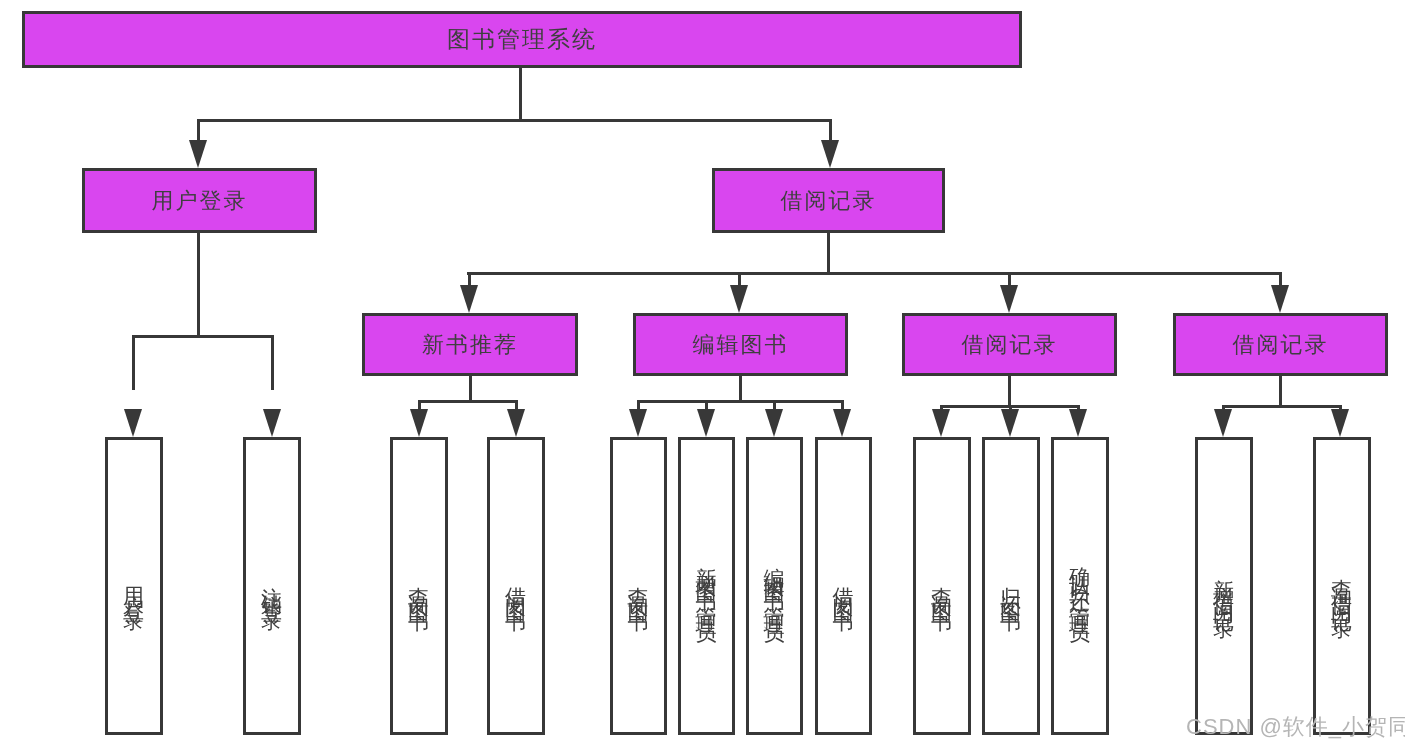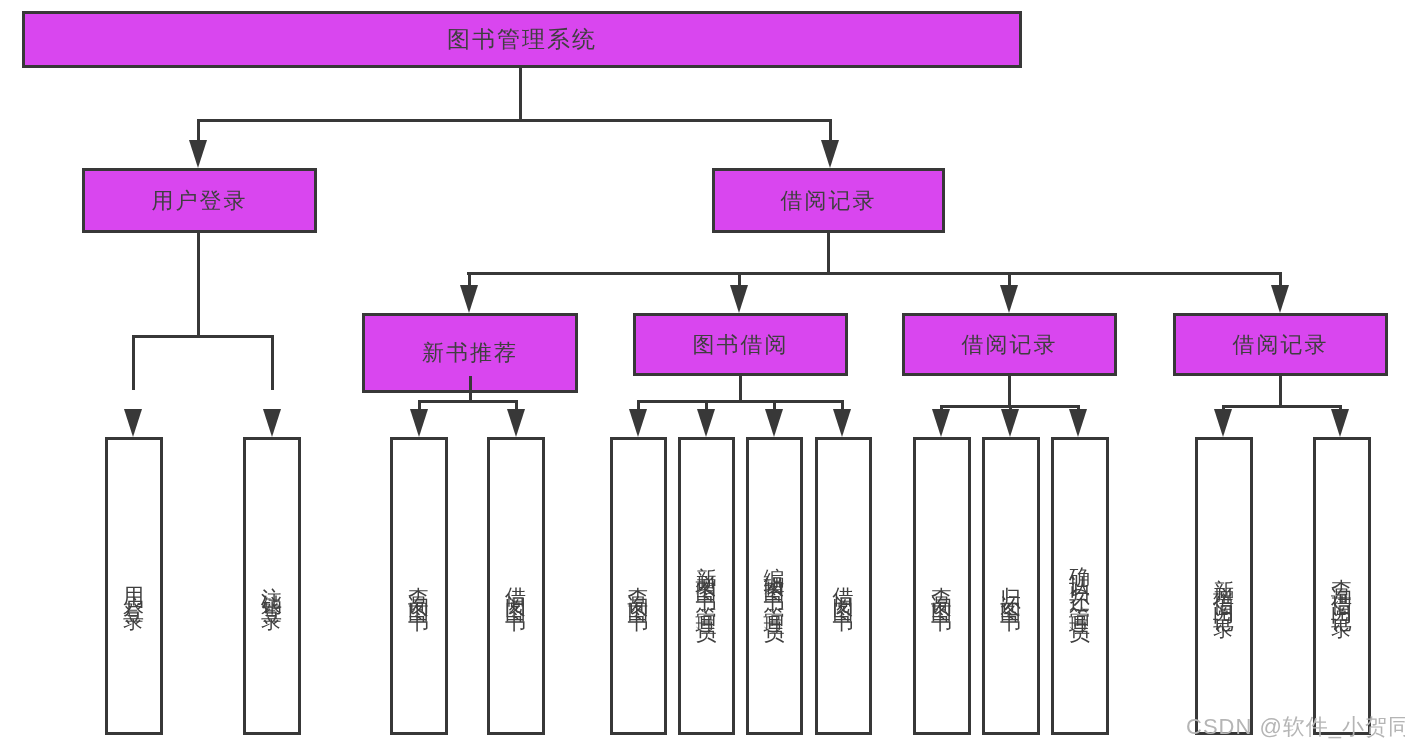--- a/index.html
+++ b/index.html
@@ -92,22 +92,22 @@
   <div class="hline" style="left:467px;top:272px;width:815px;"></div>
   <div class="vline" style="left:468px;top:272px;height:18px;"></div>
   <div class="arrow" style="left:460px;top:285px;"></div>
   <div class="vline" style="left:738px;top:272px;height:18px;"></div>
   <div class="arrow" style="left:730px;top:285px;"></div>
   <div class="vline" style="left:1008px;top:272px;height:18px;"></div>
   <div class="arrow" style="left:1000px;top:285px;"></div>
   <div class="vline" style="left:1279px;top:272px;height:18px;"></div>
   <div class="arrow" style="left:1271px;top:285px;"></div>
 
-  <div class="box" style="left:362px;top:313px;width:216px;height:80px;">新书推荐</div>
-  <div class="box" style="left:633px;top:313px;width:215px;height:63px;">图书借阅</div>
+  <div class="box" style="left:362px;top:313px;width:216px;height:63px;">新书推荐</div>
+  <div class="box" style="left:633px;top:313px;width:215px;height:63px;">编辑图书</div>
   <div class="box" style="left:902px;top:313px;width:215px;height:63px;">借阅记录</div>
   <div class="box" style="left:1173px;top:313px;width:215px;height:63px;">借阅记录</div>
 
   <div class="vline" style="left:469px;top:376px;height:27px;"></div>
   <div class="hline" style="left:418px;top:400px;width:100px;"></div>
   <div class="vline" style="left:418px;top:400px;height:12px;"></div>
   <div class="arrow" style="left:410px;top:409px;"></div>
   <div class="vline" style="left:515px;top:400px;height:12px;"></div>
   <div class="arrow" style="left:507px;top:409px;"></div>
 

